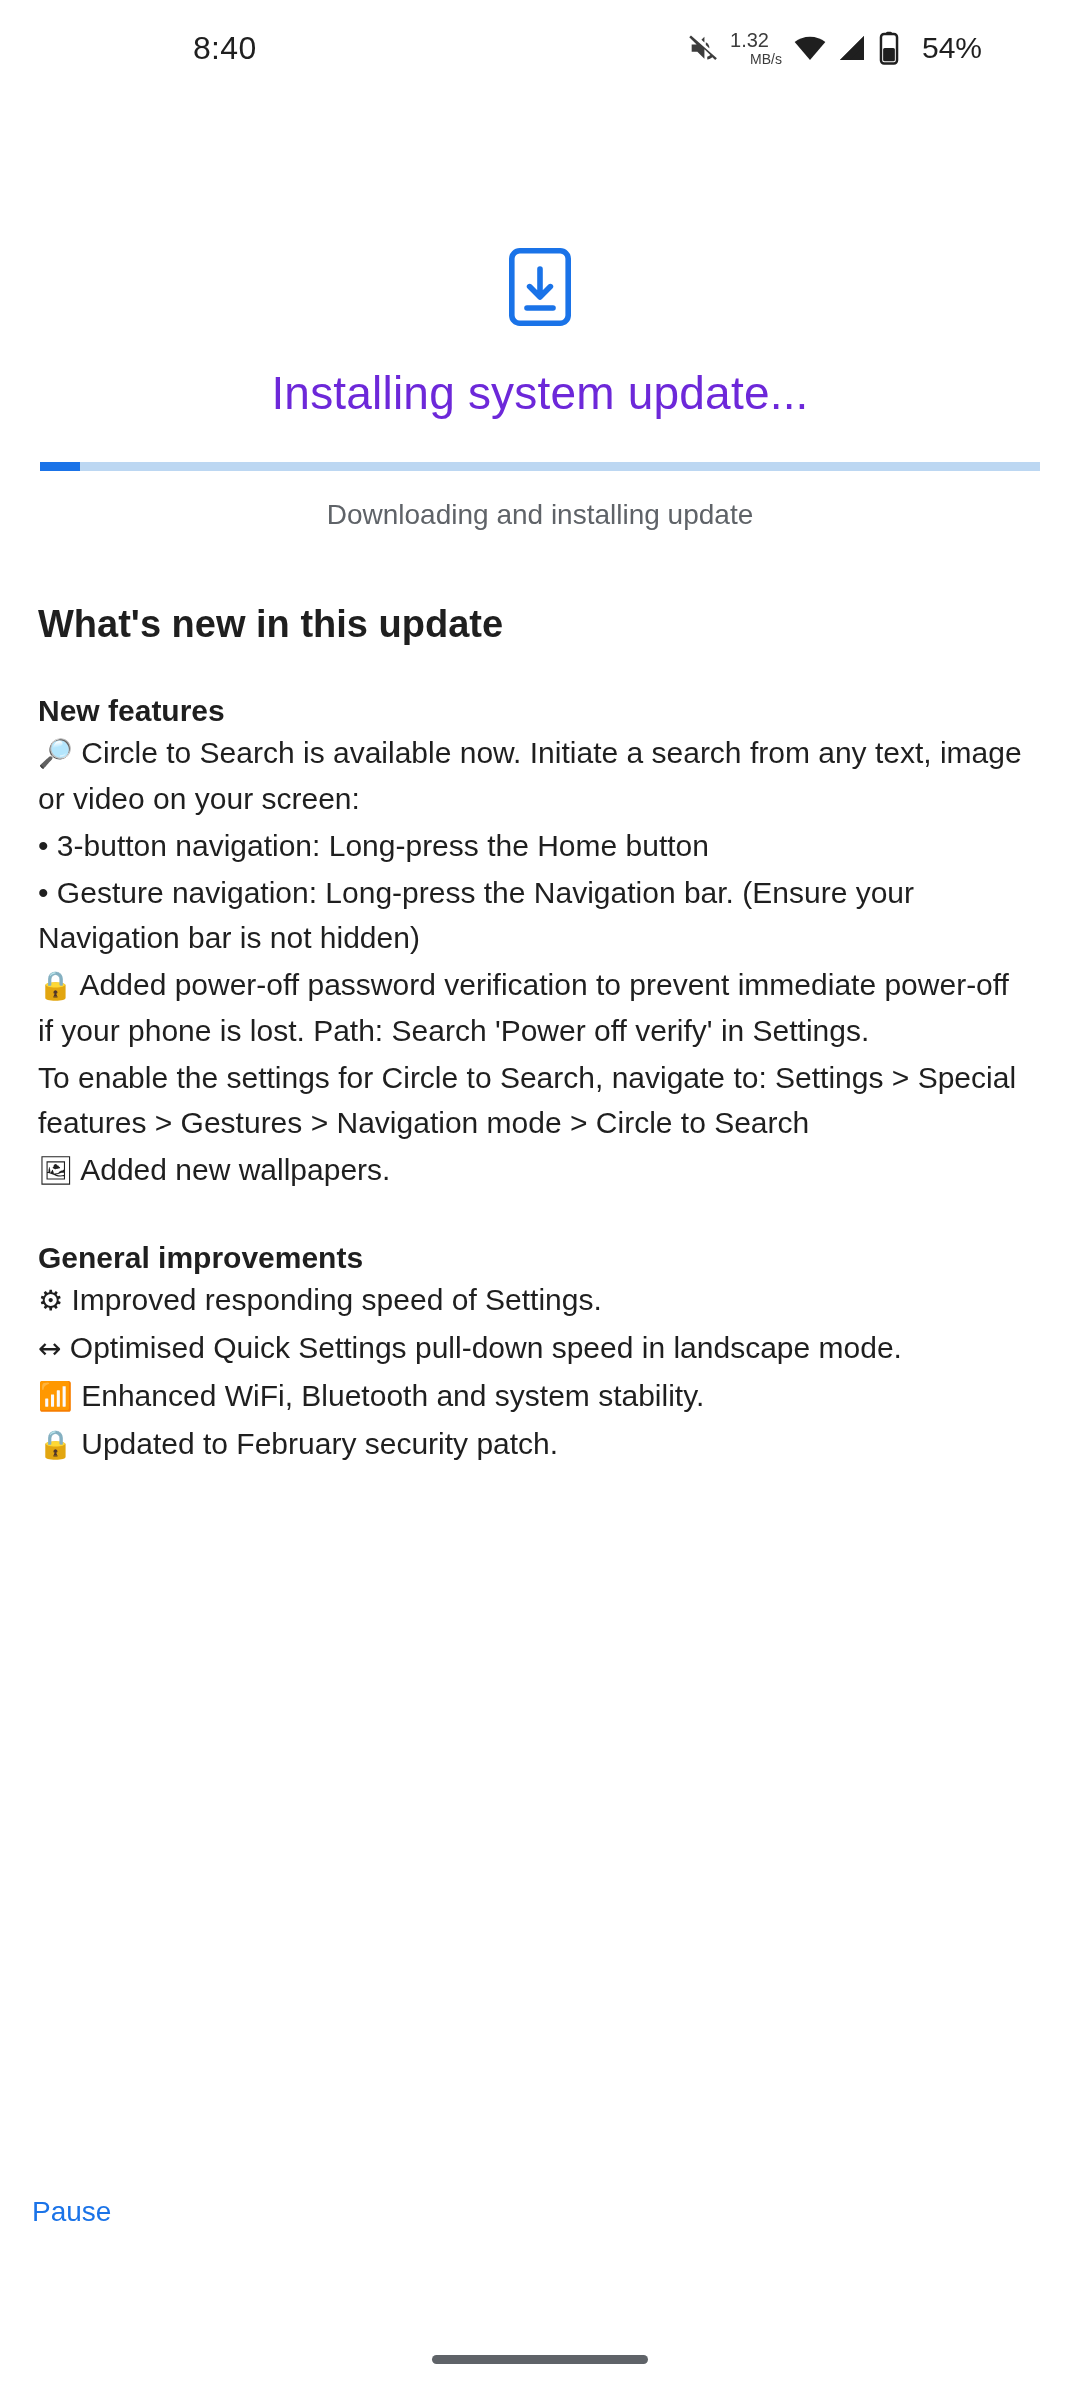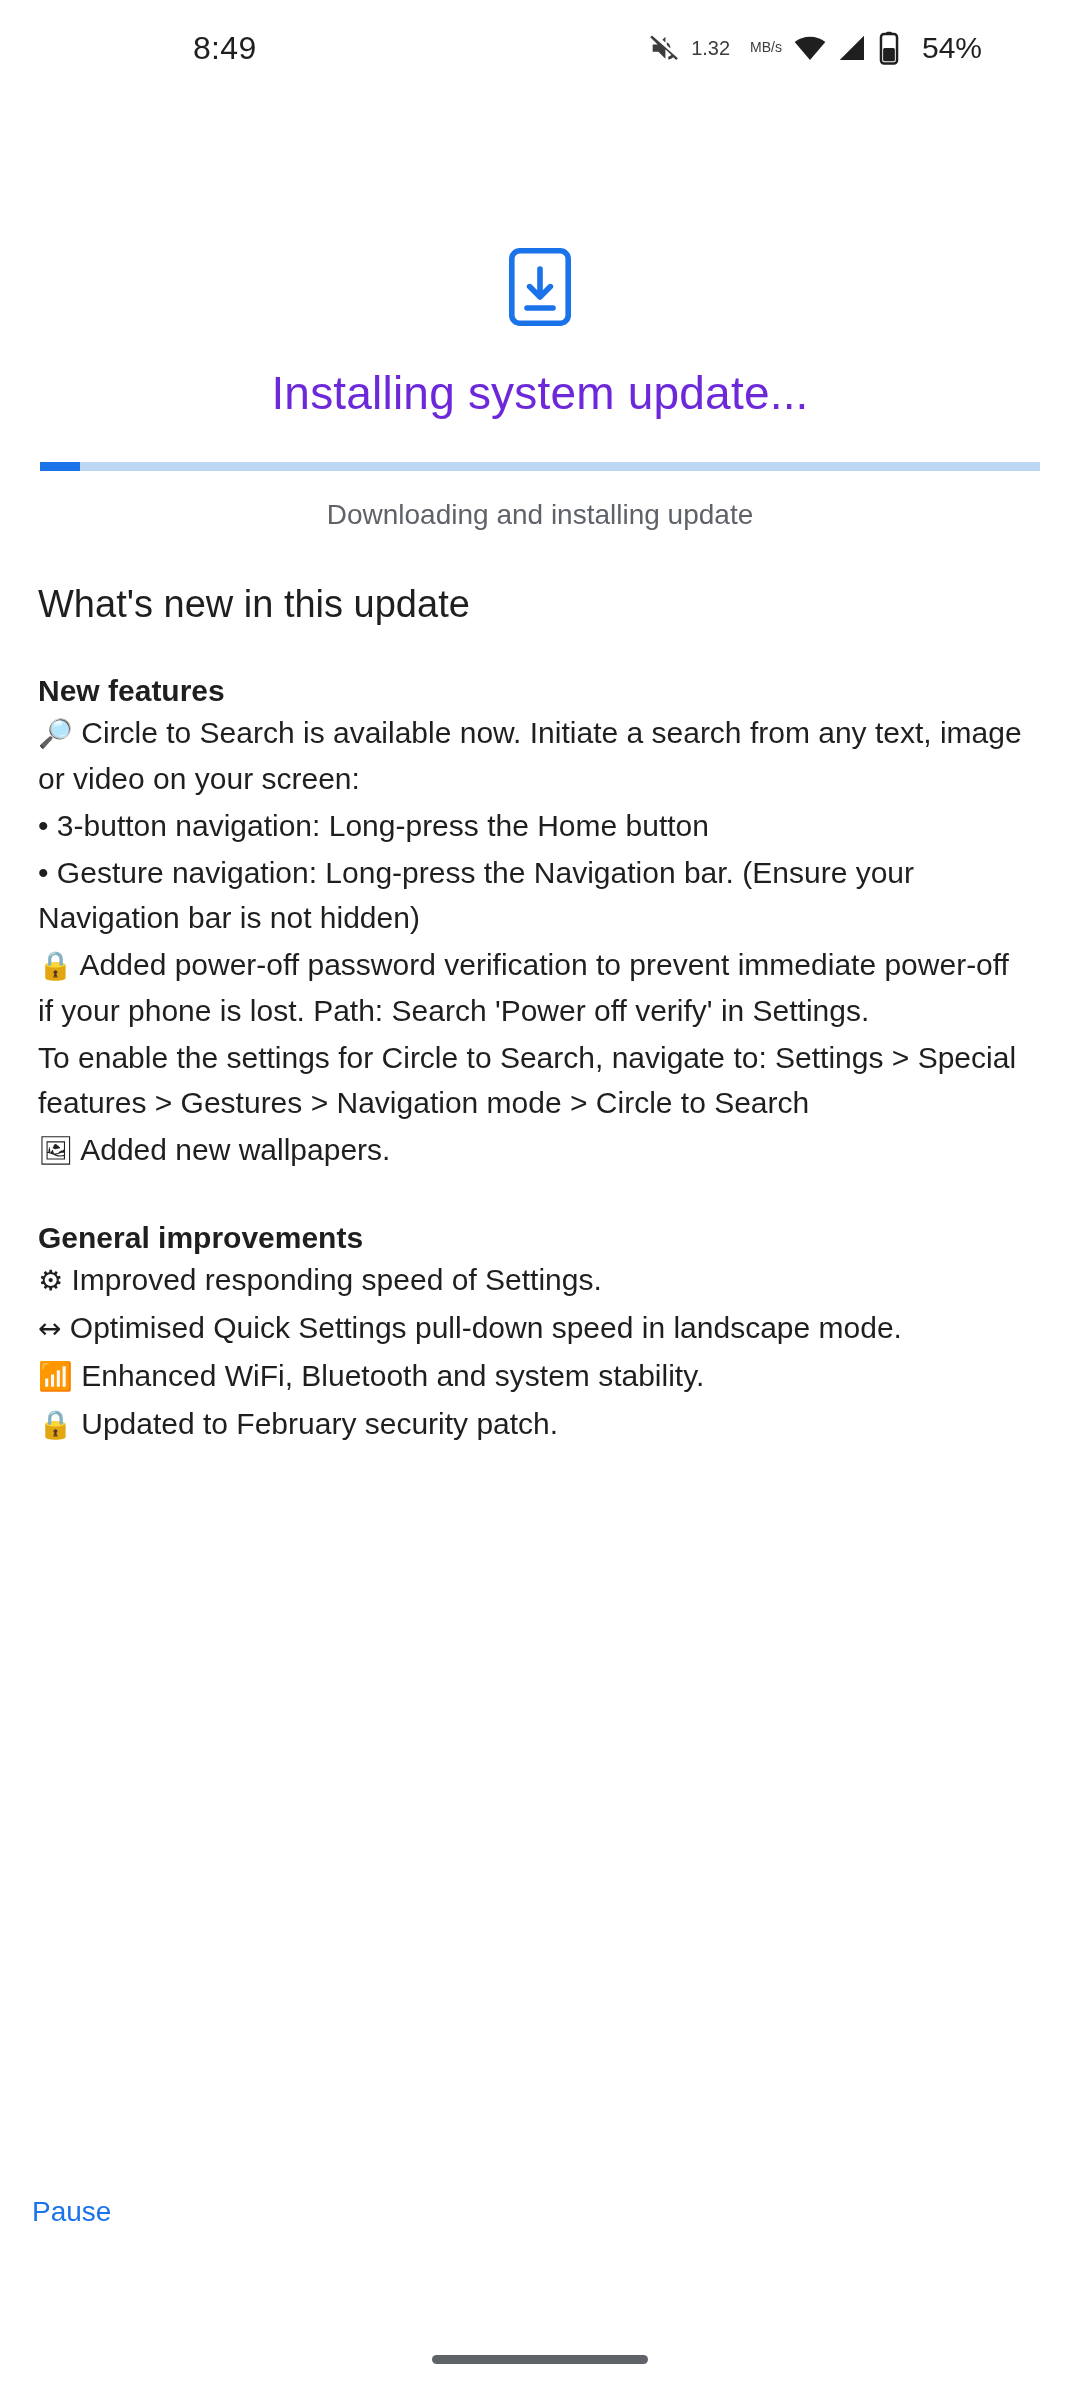--- a/index.html
+++ b/index.html
@@ -32,20 +32,21 @@
     margin-left: 145px;
   }
   .status-right {
     display: flex;
     align-items: center;
     gap: 10px;
     margin-right: 50px;
   }
   .status-right .netspeed {
     display: flex;
+    flex-direction: column;
     align-items: flex-start;
     line-height: 1;
     margin-right: 2px;
   }
   .netspeed .val { font-size: 20px; color: #3c3c3c; }
   .netspeed .unit { font-size: 14px; color: #3c3c3c; margin-top: 2px; margin-left: 20px; }
   .battery-text {
     font-size: 30px;
     color: #1f1f1f;
     margin-left: 12px;
@@ -87,23 +88,23 @@
   }
   .progress-caption {
     margin-top: 28px;
     text-align: center;
     font-size: 28px;
     color: #5f6368;
   }
 
   
   .section-title {
-    margin-top: 52px;
+    margin-top: 72px;
     font-size: 38px;
-    font-weight: normal;
+    font-weight: bold;
     color: #1f1f1f;
     margin-left: -14px;
   }
   .subhead {
     margin-top: 48px;
     font-size: 30px;
     font-weight: bold;
     color: #1f1f1f;
     margin-left: -14px;
   }
@@ -143,21 +144,21 @@
     width: 216px;
     height: 9px;
     border-radius: 6px;
     background: #5f6368;
   }
 </style>
 </head>
 <body>
 
 <div class="status-bar">
-  <div class="status-clock">8:49</div>
+  <div class="status-clock">8:40</div>
   <div class="status-right">
     <span>
       <svg class="icon-svg" width="34" height="34" viewBox="0 0 24 24" fill="#3c3c3c">
         <path d="M3.5 3.2 2.3 4.4l5.2 5.2H4v5h4l5 5v-6.8l4.2 4.2c-.6.5-1.4.9-2.2 1.1v2.1c1.4-.3 2.6-.9 3.6-1.7l2 2 1.2-1.2L3.5 3.2zM13 4 10.9 6.1 13 8.2V4z"></path>
         <path d="M16.5 12c0-1.8-1-3.3-2.5-4v1.8l2.4 2.4c.1-.1.1-.1.1-.2z"></path>
       </svg>
     </span>
     <span class="netspeed">
       <span class="val">1.32</span>
       <span class="unit">MB/s</span>

